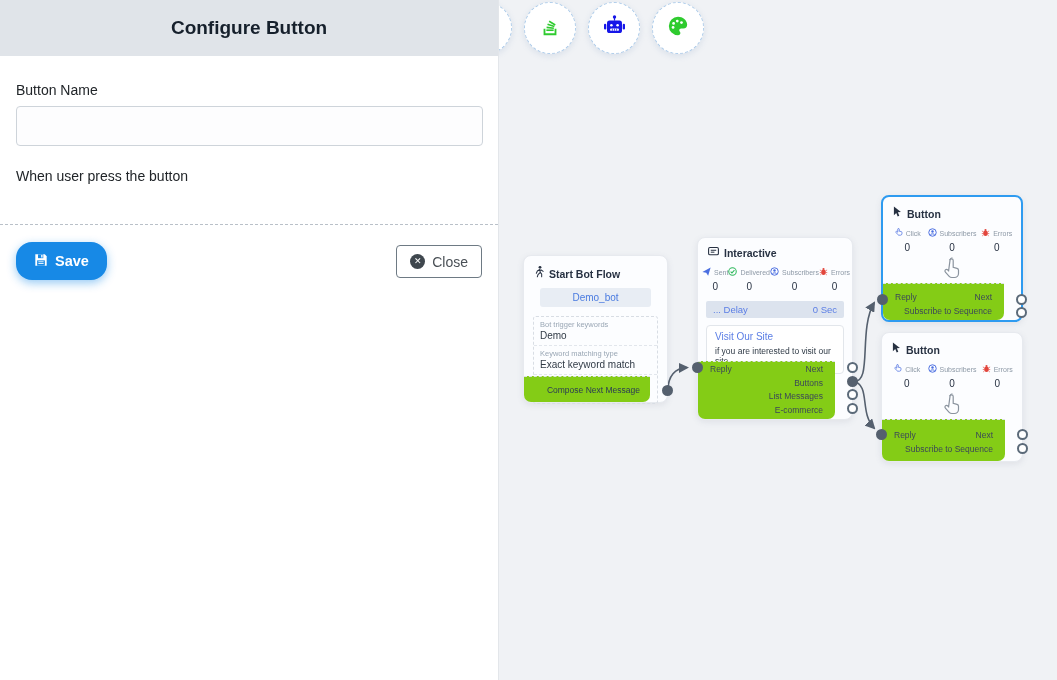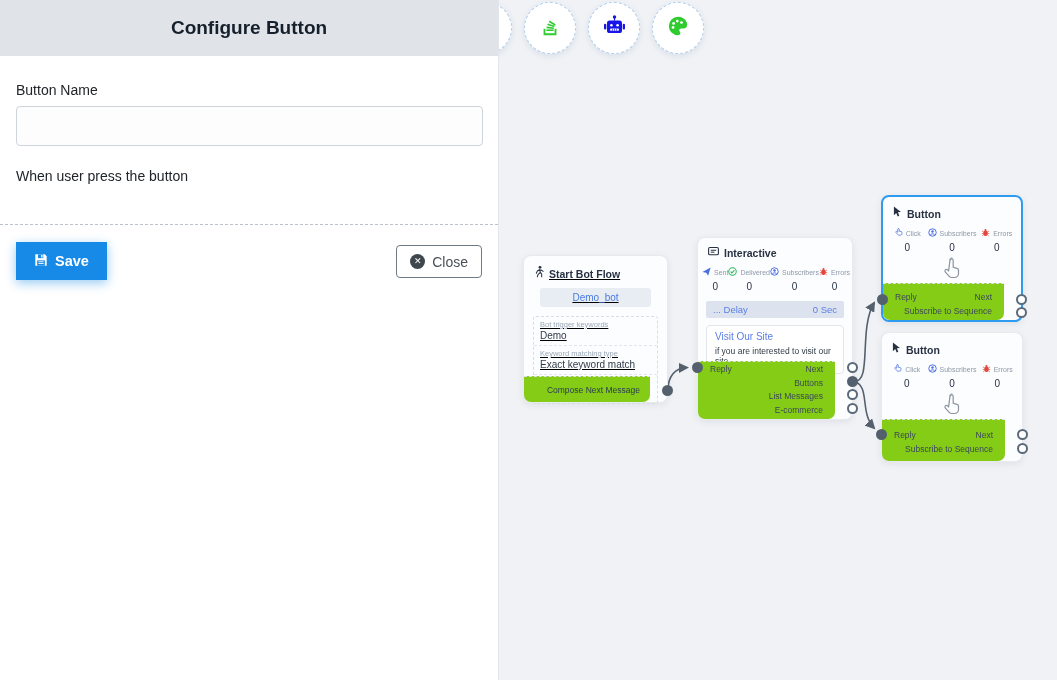--- a/index.html
+++ b/index.html
@@ -28,21 +28,21 @@
   .select-box {
     margin:0 16px; width:467px; height:40px; border:1px solid #ced4da; border-radius:4px;
     background:#fdfdfe; display:flex; align-items:center; justify-content:space-between;
     padding:0 16px; font-size:13.5px; color:#495057; cursor:pointer;
   }
   .select-caret { color:#8a939e; font-size:11px; }
   .panel-divider { margin-top:40px; border-top:1px dashed #b9c0c8; }
   .panel-actions { display:flex; justify-content:space-between; align-items:flex-start; padding:17px 16px 0; }
   .btn-save {
     display:flex; align-items:center; gap:7px; background:#1789e6; color:#fff;
-    border:none; border-radius:0; height:38px; padding:0 18px;
+    border:none; border-radius:16px; height:38px; padding:0 18px;
     font-size:14.5px; font-weight:bold; cursor:pointer;
     box-shadow:0 3px 10px rgba(23,137,230,.45);
     font-family:"Liberation Sans",sans-serif;
   }
   .btn-close {
     display:flex; align-items:center; gap:7px; background:#fff; color:#4a5056;
     border:1px solid #6e7a84; border-radius:4px; height:33px; padding:0 13px;
     font-size:14px; cursor:pointer; margin-top:3px;
     font-family:"Liberation Sans",sans-serif;
   }
@@ -165,21 +165,21 @@
     <defs>
       <marker id="arr" viewBox="0 0 10 10" refX="8" refY="5" markerWidth="6.5" markerHeight="6.5" orient="auto">
         <path d="M0 0 L10 5 L0 10 z" fill="#55606e"></path>
       </marker>
     </defs>
     <path d="M169 390 C169 376, 176 368, 188 367.5" fill="none" stroke="#55606e" stroke-width="1.6" marker-end="url(#arr)"></path>
     <path d="M354 381 C374 385, 359 330, 375 303" fill="none" stroke="#55606e" stroke-width="1.6" marker-end="url(#arr)"></path>
     <path d="M354 381 C372 385, 360 412, 375 428" fill="none" stroke="#55606e" stroke-width="1.6" marker-end="url(#arr)"></path>
   </svg>
 
-  <div class="node" style="left:24px; top:255px; width:145px; height:148px;text-decoration:underline;">
+  <div class="node" style="left:24px; top:255px; width:145px; height:148px;">
     <div class="node-header">
       <span>
         <svg width="10" height="13" viewBox="0 0 12 14">
           <circle cx="7.2" cy="2" r="1.7" fill="#273142"></circle>
           <path d="M6.8 4.6 L4.2 6.2 L2.8 9 M6.8 4.6 L7.6 8 L4.8 10.8 L4 13.4 M7.6 8 L9.2 10 L9.2 13.2 M4.2 6.2 L8.6 5.2 L11 6.8" stroke="#273142" stroke-width="1.25" fill="none" stroke-linecap="round" stroke-linejoin="round"></path>
         </svg>
       </span>
       <span>Start Bot Flow</span>
     </div>
     <div class="start-pill">Demo_bot</div>

